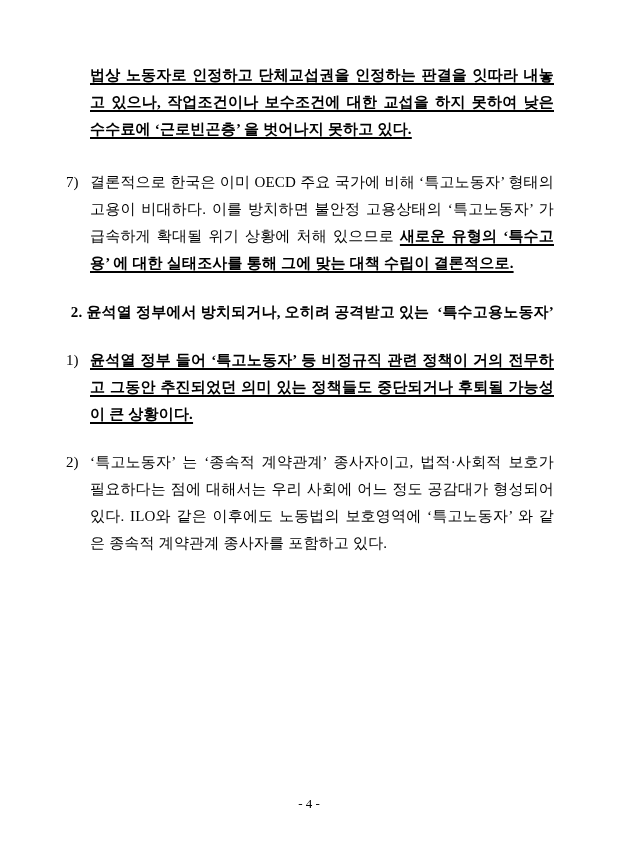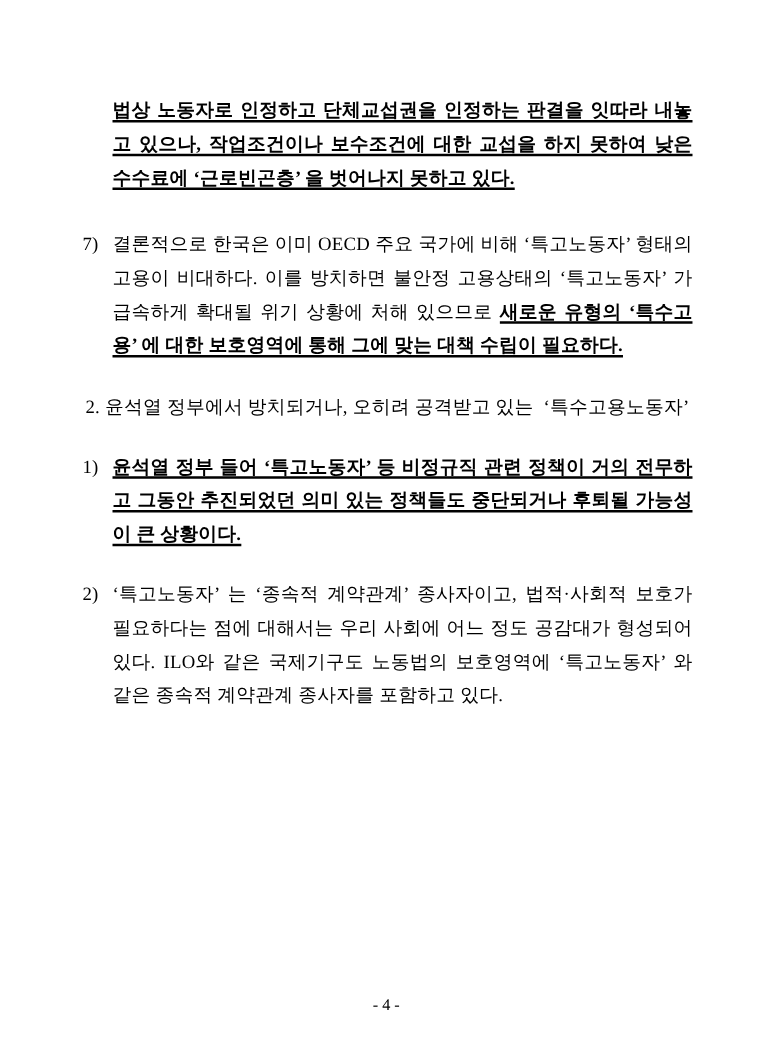--- a/index.html
+++ b/index.html
@@ -12,21 +12,21 @@
     width: 618px;
     height: 847px;
     background: #ffffff;
     color: #000000;
     font-family: "Liberation Serif", "DejaVu Serif", serif;
     overflow: hidden;
   }
   .content {
     position: absolute;
     left: 66px;
-    top: 76px;
+    top: 62px;
     width: 488px;
   }
   .para, .item-text, .heading {
     font-size: 15px;
     line-height: 27px;
     margin: 0;
     text-align: justify;
     letter-spacing: 0.2px;
   }
   .block {
@@ -49,22 +49,22 @@
     font-size: 15px;
     line-height: 27px;
   }
   .bold-ul {
     font-weight: bold;
     text-decoration: underline;
     text-decoration-thickness: 1.6px;
     text-underline-offset: 3px;
   }
   .heading {
-    font-weight: normal;
-    text-align: center;
+    font-weight: bold;
+    text-align: right;
     white-space: pre-wrap;
     margin-top: 22px;
   }
   .first-indent {
     text-indent: 13px;
   }
   .footer {
     position: absolute;
     left: 0;
     right: 0;
@@ -77,33 +77,33 @@
 </head>
 <body>
 
 <div class="page">
   <div class="content">
 
     <p class="para block block-lg indent-body"><span class="bold-ul">법상 노동자로 인정하고 단체교섭권을 인정하는 판결을 잇따라 내놓고 있으나, 작업조건이나 보수조건에 대한 교섭을 하지 못하여 낮은 수수료에 ‘근로빈곤층’ 을 벗어나지 못하고 있다.</span></p>
 
     <div class="item block">
       <span class="marker">7)</span>
-      <p class="item-text"><span>결론적으로 한국은 이미 OECD 주요 국가에 비해 ‘특고노동자’ 형태의 고용이 비대하다. 이를 방치하면 불안정 고용상태의 ‘특고노동자’ 가 급속하게 확대될 위기 상황에 처해 있으므로 </span><span class="bold-ul">새로운 유형의 ‘특수고용’ 에 대한 보호영역에 통해 그에 맞는 대책 수립이 필요하다.</span></p>
+      <p class="item-text"><span>결론적으로 한국은 이미 OECD 주요 국가에 비해 ‘특고노동자’ 형태의 고용이 비대하다. 이를 방치하면 불안정 고용상태의 ‘특고노동자’ 가 급속하게 확대될 위기 상황에 처해 있으므로 </span><span class="bold-ul">새로운 유형의 ‘특수고용’ 에 대한 실태조사를 통해 그에 맞는 대책 수립이 결론적으로.</span></p>
     </div>
 
     <h2 class="heading block">2. 윤석열 정부에서 방치되거나, 오히려 공격받고 있는  ‘특수고용노동자’</h2>
 
     <div class="item block">
       <span class="marker">1)</span>
       <p class="item-text"><span class="bold-ul">윤석열 정부 들어 ‘특고노동자’ 등 비정규직 관련 정책이 거의 전무하고 그동안 추진되었던 의미 있는 정책들도 중단되거나 후퇴될 가능성이 큰 상황이다.</span></p>
     </div>
 
 
     <div class="item block">
       <span class="marker">2)</span>
-      <p class="item-text">‘특고노동자’ 는 ‘종속적 계약관계’ 종사자이고, 법적·사회적 보호가 필요하다는 점에 대해서는 우리 사회에 어느 정도 공감대가 형성되어 있다. ILO와 같은 국제기구도 노동법의 보호영역에 ‘특고노동자’ 와 같은 종속적 계약관계 종사자를 포함하고 있다.</p>
+      <p class="item-text">‘특고노동자’ 는 ‘종속적 계약관계’ 종사자이고, 법적·사회적 보호가 필요하다는 점에 대해서는 우리 사회에 어느 정도 공감대가 형성되어 있다. ILO와 같은 이후에도 노동법의 보호영역에 ‘특고노동자’ 와 같은 종속적 계약관계 종사자를 포함하고 있다.</p>
     </div>
 
 
   </div>
 
   <div class="footer">- 4 -</div>
 </div>
 
 </body></html>

